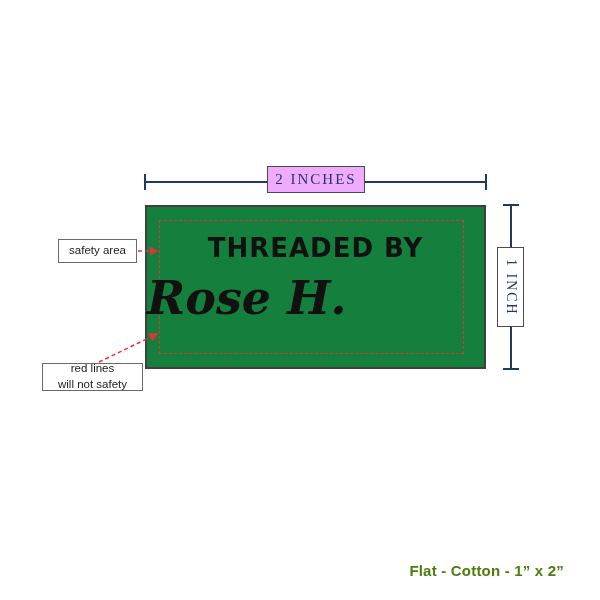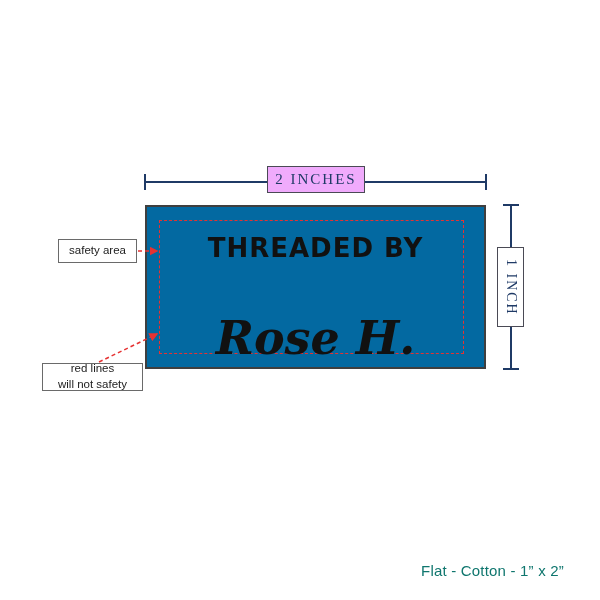--- a/index.html
+++ b/index.html
@@ -39,41 +39,40 @@
     display: flex; align-items: center; justify-content: center;
     font-family: "Liberation Serif", serif;
     font-size: 14px; letter-spacing: 2px; color: var(--dim);
     writing-mode: vertical-rl;
     z-index: 3;
   }
 
   
   .label-rect {
     left: 145px; top: 205px; width: 341px; height: 164px;
-    background: #0369a1; border: 2px solid var(--border);
+    background: #15803d; border: 2px solid var(--border);
     z-index: 1;
   }
   .safety-rect {
     position: absolute; left: 12px; top: 13px; right: 20px; bottom: 13px;
     border: 1.5px dashed var(--red);
   }
   .label-text-1 {
     position: absolute; left: 0; right: 0; top: 26px;
     text-align: center;
     font-family: "DejaVu Sans", sans-serif;
     font-weight: 700; font-size: 26px; letter-spacing: 1px;
     color: #111;
   }
   .label-text-2 {
     position: absolute; left: 0; right: 0; top: 64px;
-    text-align: center;
+    text-align: left;
     font-family: "DejaVu Serif", serif;
     font-style: italic; font-weight: 700; font-size: 46px;
     color: #111;
-    margin-top: 40px;
   }
 
   
   .callout {
     background: #fff; border: 1px solid #6a6a6a;
     display: flex; flex-direction: column; align-items: center; justify-content: center;
     font-size: 11.5px; line-height: 1.35; color: #222; text-align: center;
     z-index: 3;
   }
   .callout-safety { left: 30px; top: 239px; width: 79px; height: 24px; margin-left: 28px; }
@@ -81,21 +80,21 @@
 
   
   .leader-svg { left: 0; top: 0; width: 600px; height: 600px; z-index: 2; pointer-events: none; }
   .leader { stroke: var(--red); stroke-width: 1.5; fill: none; stroke-dasharray: 4 3; }
   .arrowhead { fill: var(--red); }
 
   
   .footer-caption {
     right: 36px; top: 562px;
     font-family: "Liberation Sans", sans-serif;
-    font-weight: 400; font-size: 15px; color: #0f766e;
+    font-weight: 700; font-size: 15px; color: #4d7c0f;
     letter-spacing: 0.2px;
   }
 </style>
 </head>
 <body>
 
 <div class="abs dim-line-h"></div>
 <div class="abs dim-cap-v cap-left"></div>
 <div class="abs dim-cap-v cap-right"></div>
 <div class="abs dim-label-h">2 INCHES</div>

